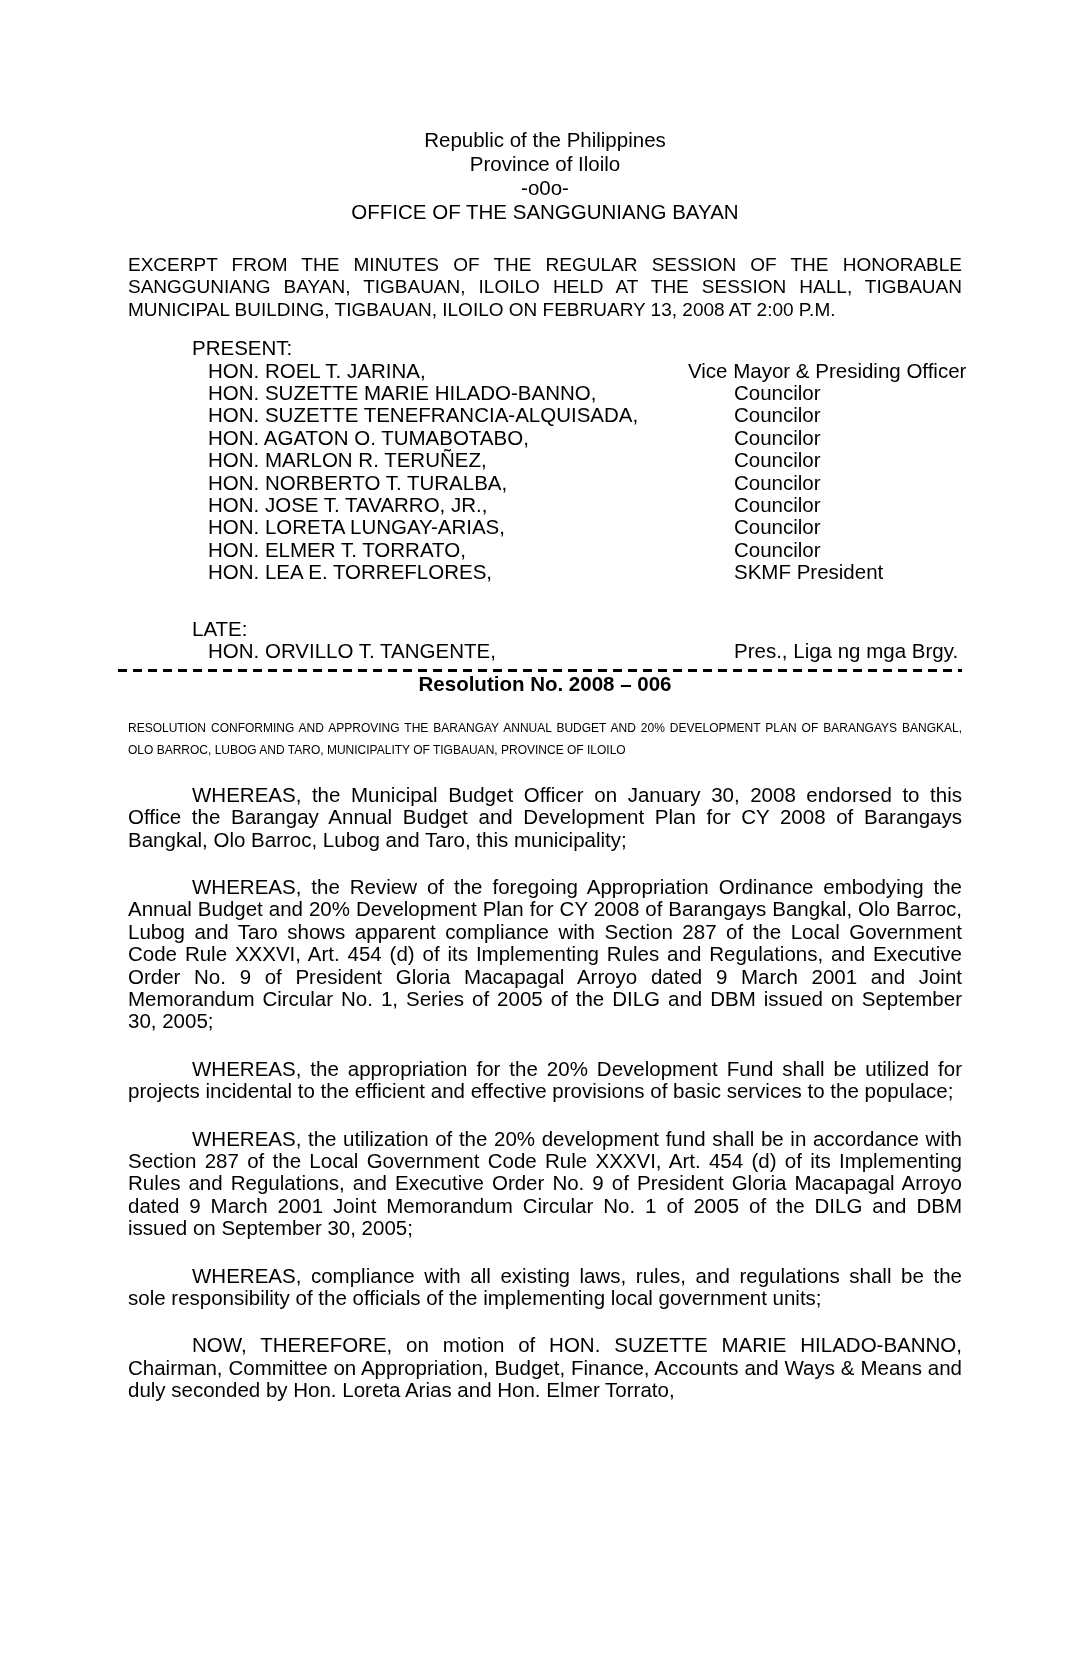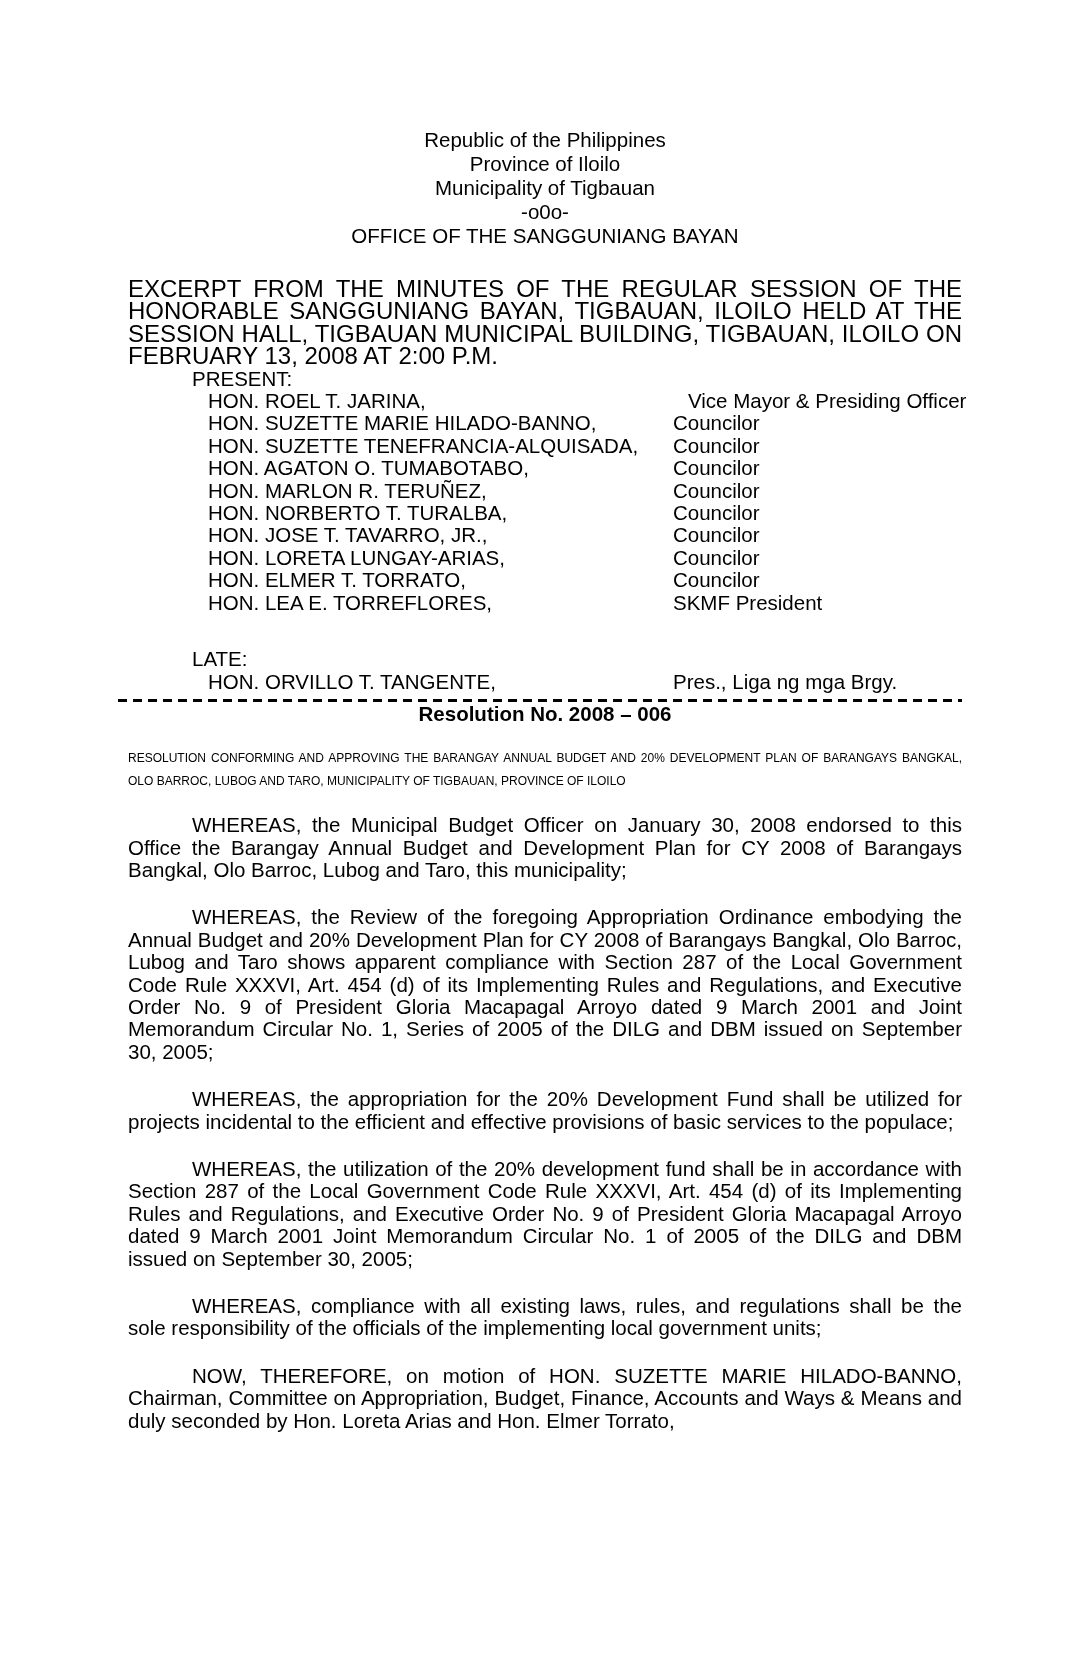--- a/index.html
+++ b/index.html
@@ -20,36 +20,37 @@
     padding: 128px 126px 0 128px;
     box-sizing: border-box;
     overflow: hidden;
   }
   .doc-header {
     text-align: center;
     line-height: 24px;
   }
   .excerpt-para {
     margin-top: 30px;
-    font-size: 24px;
+    font-size: 19px;
     text-align: justify;
     text-align-last: left;
   }
   .section-label {
+    margin-top: 16px;
     margin-left: 64px;
   }
   .attendee-row {
     position: relative;
     padding-left: 80px;
     white-space: nowrap;
   }
   .attendee-position {
     position: absolute;
     top: 0;
-    left: 545px;
+    left: 606px;
     white-space: nowrap;
   }
   .attendee-position.first-pos {
     left: 560px;
   }
   .late-label {
     margin-top: 34px;
     margin-left: 64px;
   }
   .dashed-divider {
@@ -81,21 +82,20 @@
   }
 </style>
 </head>
 <body>
 
 <div class="page">
 
   <div class="doc-header">
     <div>Republic of the Philippines</div>
     <div>Province of Iloilo</div>
-    <div>Municipality of Tigbauan</div>
     <div>-o0o-</div>
     <div>OFFICE OF THE SANGGUNIANG BAYAN</div>
   </div>
 
   <div class="excerpt-para">EXCERPT FROM THE MINUTES OF THE REGULAR SESSION OF THE HONORABLE SANGGUNIANG BAYAN, TIGBAUAN, ILOILO HELD AT THE SESSION HALL, TIGBAUAN MUNICIPAL BUILDING, TIGBAUAN, ILOILO ON FEBRUARY 13, 2008 AT 2:00 P.M.</div>
 
   <div class="section-label">PRESENT:</div>
 
   <div>
     <div class="attendee-row">

